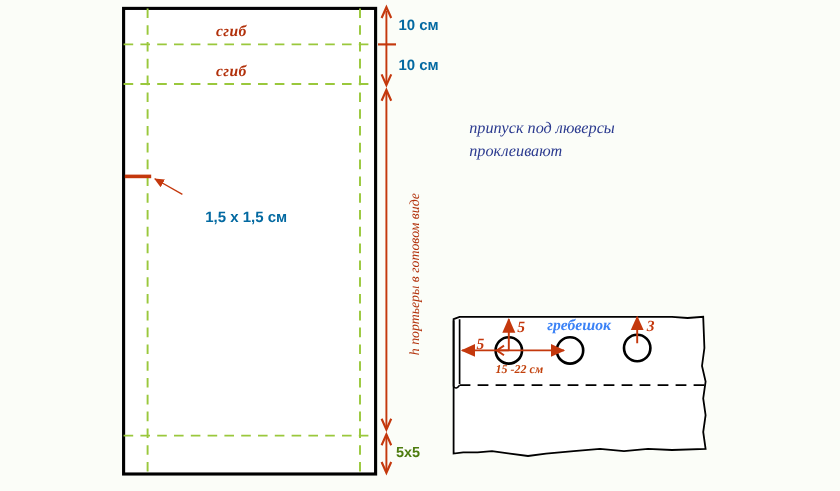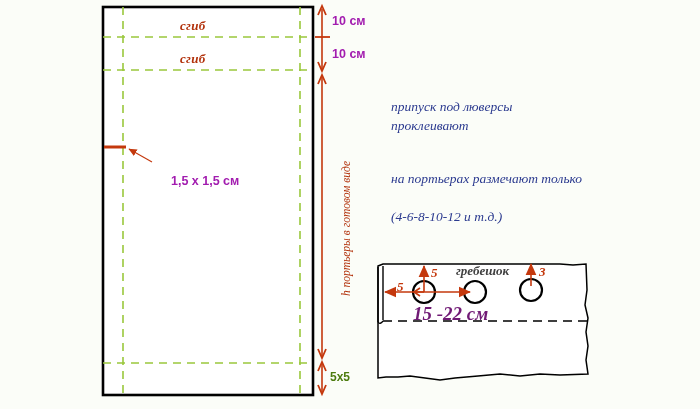--- a/index.html
+++ b/index.html
@@ -17,21 +17,21 @@
 
   .fold-label{
     color:#b2310b;
     font-family:"Liberation Serif",serif;
     font-style:italic;
     font-weight:bold;
     font-size:13px;
     letter-spacing:.3px;
   }
   .dim-label{
-    color:#a21caf;
+    color:#0369a1;
     font-family:"Liberation Sans",sans-serif;
     font-weight:bold;
     font-size:12.5px;
   }
   .dim-label-sm{
     color:#4d7c0f;
     font-family:"Liberation Sans",sans-serif;
     font-weight:bold;
     font-size:12px;
   }
@@ -52,33 +52,33 @@
     white-space:nowrap;
   }
   .num{
     color:#c4380d;
     font-family:"Liberation Serif",serif;
     font-style:italic;
     font-weight:bold;
     font-size:13px;
   }
   .crest{
-    color:#404040;
+    color:#3b82f6;
     font-family:"Liberation Serif",serif;
     font-style:italic;
     font-weight:bold;
     font-size:13px;
     text-align:right;
   }
   .span-label{
-    color:#701a75;
+    color:#c2410c;
     font-family:"Liberation Serif",serif;
     font-style:italic;
     font-weight:bold;
-    font-size:19px;
+    font-size:10px;
   }
 </style>
 </head>
 <body>
 
 <div id="stage">
 
   <svg id="canvas" viewBox="0 0 700 409">
     <defs>
       <marker id="arrDown" markerWidth="9" markerHeight="9" refX="4.5" refY="8" orient="auto">
@@ -159,22 +159,20 @@
 
   <div class="txt dim-label-sm" style="left:330px;top:370px;">5x5</div>
 
   <div class="txt dim-label" style="left:155px;top:174px;font-family:'Liberation Sans',sans-serif;margin-left:16px;">1,5 x 1,5 см</div>
 
   <div class="txt vtext" style="left:340px;top:296px;">h  портьеры в готовом виде</div>
 
   <div class="txt note" style="left:391px;top:116px;">проклеивают</div>
   <div class="txt note" style="left:391px;top:97px;">припуск под люверсы</div>
 
-  <div class="txt note" style="left:391px;top:169px;">на портьерах размечают только</div>
-  <div class="txt note" style="left:391px;top:207px;">(4-6-8-10-12 и т.д.)</div>
 
   <div class="txt crest" style="left:456px;top:263px;">гребешок</div>
 
   <div class="txt span-label" style="left:413px;top:303px;">15 -22 см</div>
 
   <div class="txt num" style="left:397px;top:279px;">5</div>
 
   <div class="txt num" style="left:431px;top:265px;">5</div>
 
   <div class="txt num" style="left:539px;top:264px;">3</div>

